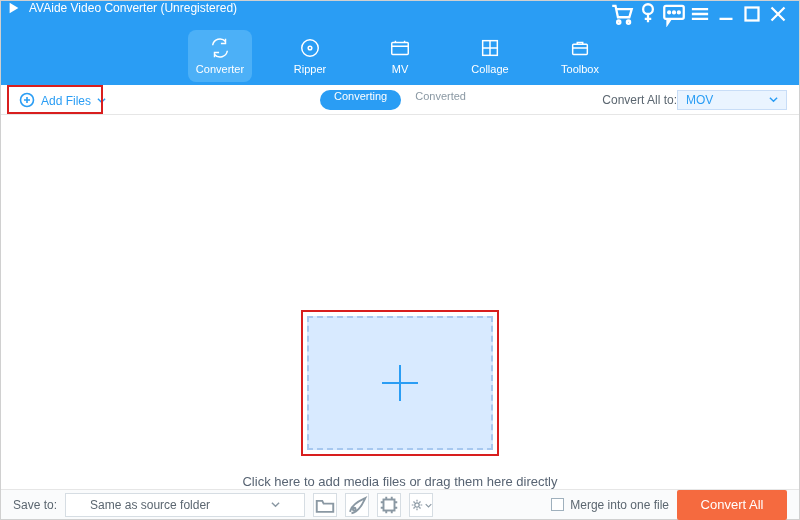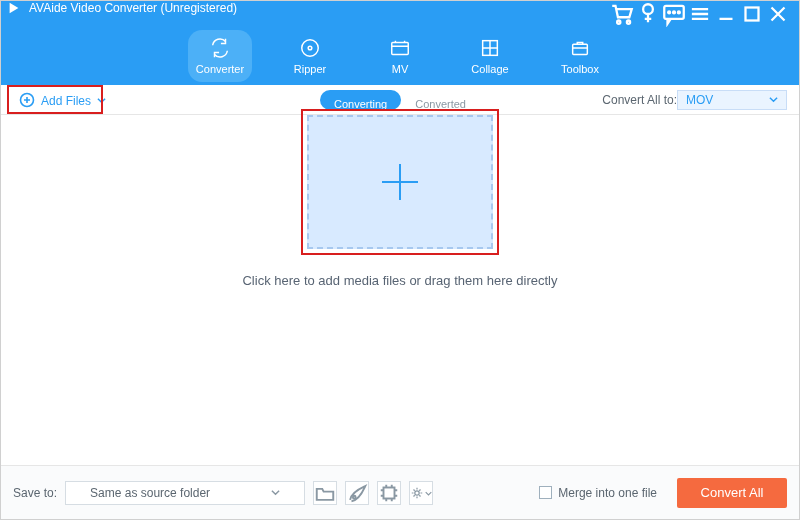--- a/index.html
+++ b/index.html
@@ -7,54 +7,54 @@
   .window { width: 800px; height: 520px; border: 1px solid #d0d0d0; display: flex; flex-direction: column; background: #fff; }
   
   .titlebar { height: 26px; background: #2a9df4; display: flex; color: #fff; font-size: 12px; padding: 0 8px 0 6px; }
   .logo { width: 14px; height: 14px; margin-right: 8px; display: inline-flex; align-items: center; justify-content: center; }
   .logo svg { width: 14px; height: 14px; }
   .titlebar .title { flex: 1; }
   .titlebar .tbbtn { width: 26px; height: 26px; display: inline-flex; align-items: center; justify-content: center; cursor: pointer; }
   .titlebar .tbbtn svg { stroke: #fff; fill: none; stroke-width: 1.4; }
   
   .maintabs { height: 58px; background: #2a9df4; display: flex; align-items: center; justify-content: center; gap: 26px; }
-  .mt { width: 64px; height: 52px; display: flex; flex-direction: column; align-items: center; justify-content: center; gap: 4px; color: #fff; font-size: 11px; cursor: pointer; border-radius: 14px; }
+  .mt { width: 64px; height: 52px; display: flex; flex-direction: column; align-items: center; justify-content: center; gap: 4px; color: #fff; font-size: 11px; cursor: pointer; border-radius: 8px; }
   .mt.active { background: #4cb0f7; }
   .mt .mticon { width: 22px; height: 22px; display: flex; align-items: center; justify-content: center; }
   .mt .mticon svg { stroke: #fff; fill: none; stroke-width: 1.6; }
   
   .secbar { height: 30px; background: #fff; border-bottom: 1px solid #e6e6e6; display: flex; align-items: center; padding: 0 12px; font-size: 12px; color: #5b6670; position: relative; }
   .addfiles { display: inline-flex; align-items: flex-end; gap: 6px; color: #2a9df4; cursor: pointer; padding: 3px 6px; }
   .addfiles svg { stroke: #2a9df4; fill: none; stroke-width: 1.6; }
   .red-frame-add { position: absolute; left: 6px; top: 0px; width: 96px; height: 29px; border: 2px solid #d81e1e; pointer-events: none; }
   .subtabs { position: absolute; left: 50%; transform: translateX(-50%); display: flex; align-items: center; gap: 0; }
-  .subtabs .st { height: 20px; padding: 0 14px; font-size: 11px; display: flex; align-items: flex-end; cursor: pointer; color: #8a98a3; }
+  .subtabs .st { height: 20px; padding: 0 14px; font-size: 11px; display: flex; align-items: flex-start; cursor: pointer; color: #8a98a3; }
   .subtabs .st.active { background: #2a9df4; color: #fff; border-radius: 10px; }
   .convertall { margin-left: auto; display: flex; align-items: center; }
   .convertall .sel { min-width: 110px; height: 20px; border: 1px solid #c8ddf7; background: #eaf4ff; display: flex; align-items: center; padding: 0 8px; color: #2a9df4; font-size: 12px; cursor: pointer; position: relative; }
   .convertall .sel .caret { margin-left: auto; }
   
-  .main { flex: 1; display: flex; flex-direction: column; align-items: center; justify-content: flex-start; position: relative; background: #fff; }
+  .main { flex: 1; display: flex; flex-direction: column; align-items: center; justify-content: flex-end; position: relative; background: #fff; }
   .dropwrap { position: relative; }
   .dropbox { width: 186px; height: 134px; border: 2px dashed #a7c8ef; background: #d8eaff; display: flex; align-items: center; justify-content: center; cursor: pointer; }
   .dropbox .plus { width: 36px; height: 36px; position: relative; }
   .dropbox .plus::before, .dropbox .plus::after { content: ""; position: absolute; background: #2a9df4; }
   .dropbox .plus::before { left: 17px; top: 0; width: 1.6px; height: 36px; }
   .dropbox .plus::after { top: 17px; left: 0; height: 1.6px; width: 36px; }
   .red-frame-drop { position: absolute; left: -6px; top: -6px; right: -6px; bottom: -6px; border: 2px solid #d81e1e; pointer-events: none; }
   .hint { margin-top: 24px; color: #586473; font-size: 13px; }
   
-  .bottombar { height: 54px; border-top: 1px solid #e6e6e6; background: #fafbfc; display: flex; align-items: center; padding: 0 12px; font-size: 12px; color: #5b6670; gap: 8px; }
+  .bottombar { height: 30px; border-top: 1px solid #e6e6e6; background: #fafbfc; display: flex; align-items: center; padding: 0 12px; font-size: 12px; color: #5b6670; gap: 8px; }
   .bottombar .savesel { flex: 0 0 auto; width: 240px; height: 24px; border: 1px solid #d6dde3; background: #fff; display: flex; align-items: center; padding: 0 24px; cursor: pointer; color: #5b6670; font-size: 12px; }
   .bottombar .savesel .caret { margin-left: auto; color: #8a98a3; }
   .iconbtn { width: 24px; height: 24px; border: 1px solid #d6dde3; background: #fff; display: inline-flex; align-items: center; justify-content: center; cursor: pointer; }
   .iconbtn svg { stroke: #8a98a3; fill: none; stroke-width: 1.4; }
   .merge { margin-left: auto; display: flex; align-items: center; gap: 6px; cursor: pointer; color: #5b6670; padding-left: 44px; }
   .merge .cb { width: 13px; height: 13px; border: 1px solid #9fb0bd; background: #fff; }
-  .convertbtn { margin-left: 12px; width: 110px; height: 30px; background: #f56a3f; color: #fff; display: flex; align-items: center; justify-content: center; font-size: 13px; cursor: pointer; border-radius: 2px; }
+  .convertbtn { width: 110px; height: 30px; background: #f56a3f; color: #fff; display: flex; align-items: center; justify-content: center; font-size: 13px; cursor: pointer; border-radius: 2px; }
   .caret svg { stroke: currentColor; fill: none; stroke-width: 1.6; }
 </style>
 </head>
 <body>
 
 <div class="window">
 
   <div class="titlebar">
     <span class="logo">
       <svg viewBox="0 0 16 16">

